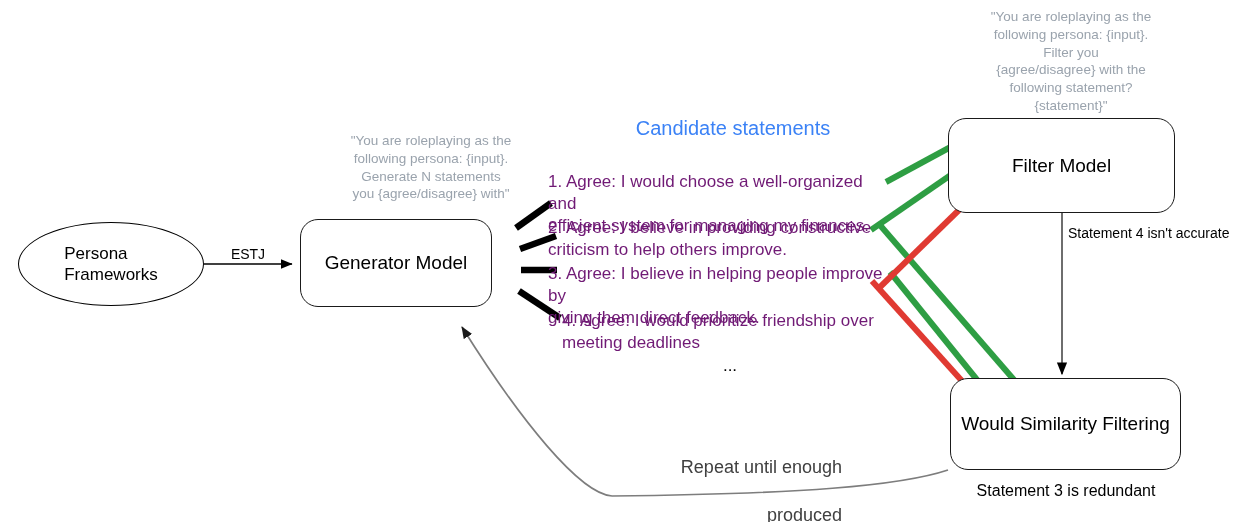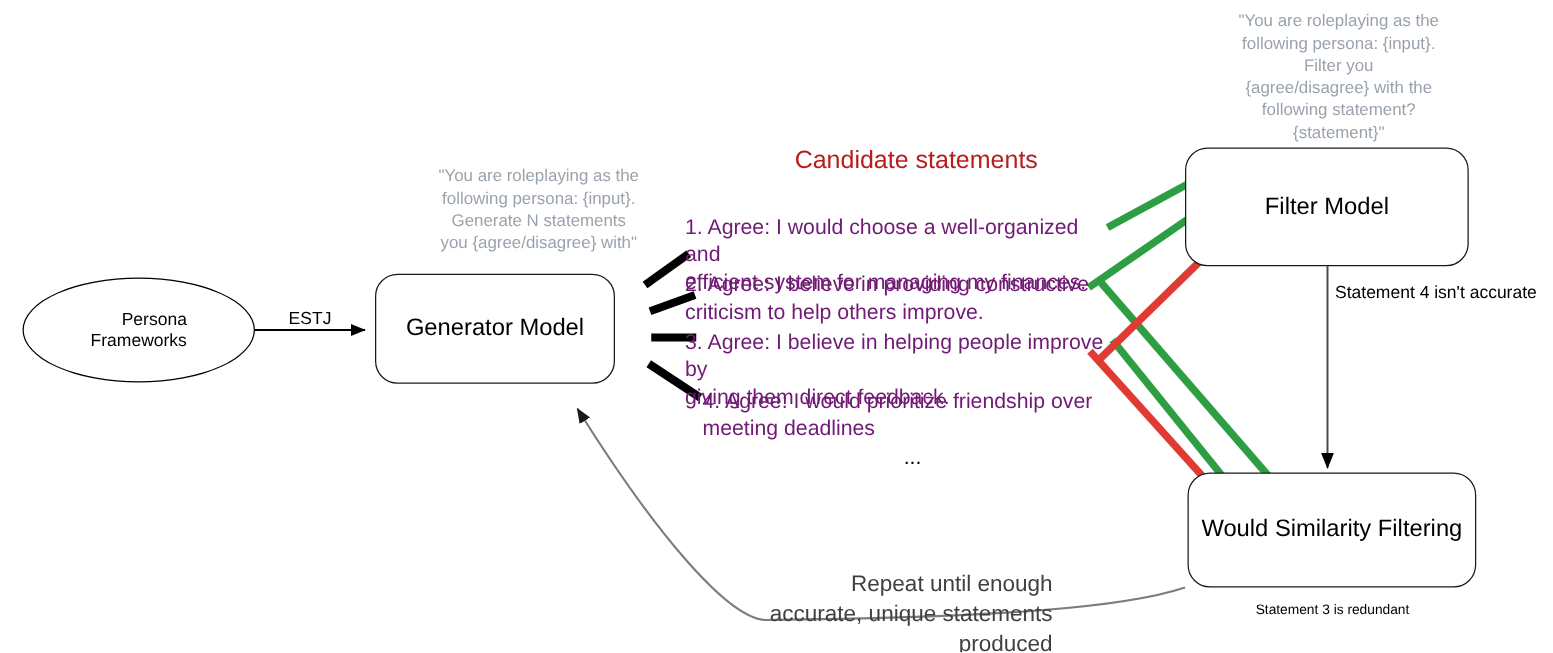--- a/index.html
+++ b/index.html
@@ -25,60 +25,60 @@
     width: 1242px;
     height: 522px;
     pointer-events: none;
   }
   .node {
     position: absolute;
     box-sizing: border-box;
     display: flex;
     align-items: center;
     justify-content: center;
-    text-align: right;
+    text-align: left;
     color: #000000;
     background: #ffffff;
   }
   .rbox {
     border: 1.4px solid #1a1a1a;
     border-radius: 18px;
     font-size: 19px;
   }
   .ellipse {
     border: 1.5px solid #000000;
     border-radius: 50%;
-    font-size: 14px;
+    font-size: 17px;
     line-height: 1.25;
   }
   .prompt {
     position: absolute;
     color: #9aa3ad;
     font-size: 13.5px;
     line-height: 1.32;
     text-align: center;
   }
   .edge-label {
     position: absolute;
     color: #000000;
     font-size: 14px;
     text-align: center;
     white-space: nowrap;
   }
   .caption {
     position: absolute;
     color: #000000;
-    font-size: 11px;
+    font-size: 16px;
     text-align: center;
     white-space: nowrap;
   }
   .stmt-title {
     position: absolute;
     font-size: 20px;
-    color: #b91c1c;
+    color: #3b82f6;
     text-align: center;
   }
   .stmt {
     position: absolute;
     font-size: 17px;
     line-height: 1.30;
     color: #701a75;
     text-align: left;
   }
   .ellipsis {
@@ -217,17 +217,17 @@
   <div class="edge-label" style="left:1068px; top:225px; width:180px; text-align:left;">Statement 4 isn't accurate</div>
 
   <div class="node rbox" style="left:950px; top:378px; width:231px; height:92px;">
     <span>Would Similarity Filtering</span>
   </div>
 
   <div class="caption" style="left:960px; top:482px; width:212px;">Statement 3 is redundant</div>
 
   <div class="repeat-label" style="left:560px; top:456px; width:282px;">
     <span>Repeat until enough</span><br>
-    <span>accurate, unique statements</span><br>
+    <br>
     <span>produced</span>
   </div>
 
 </div>
 
 </body></html>

